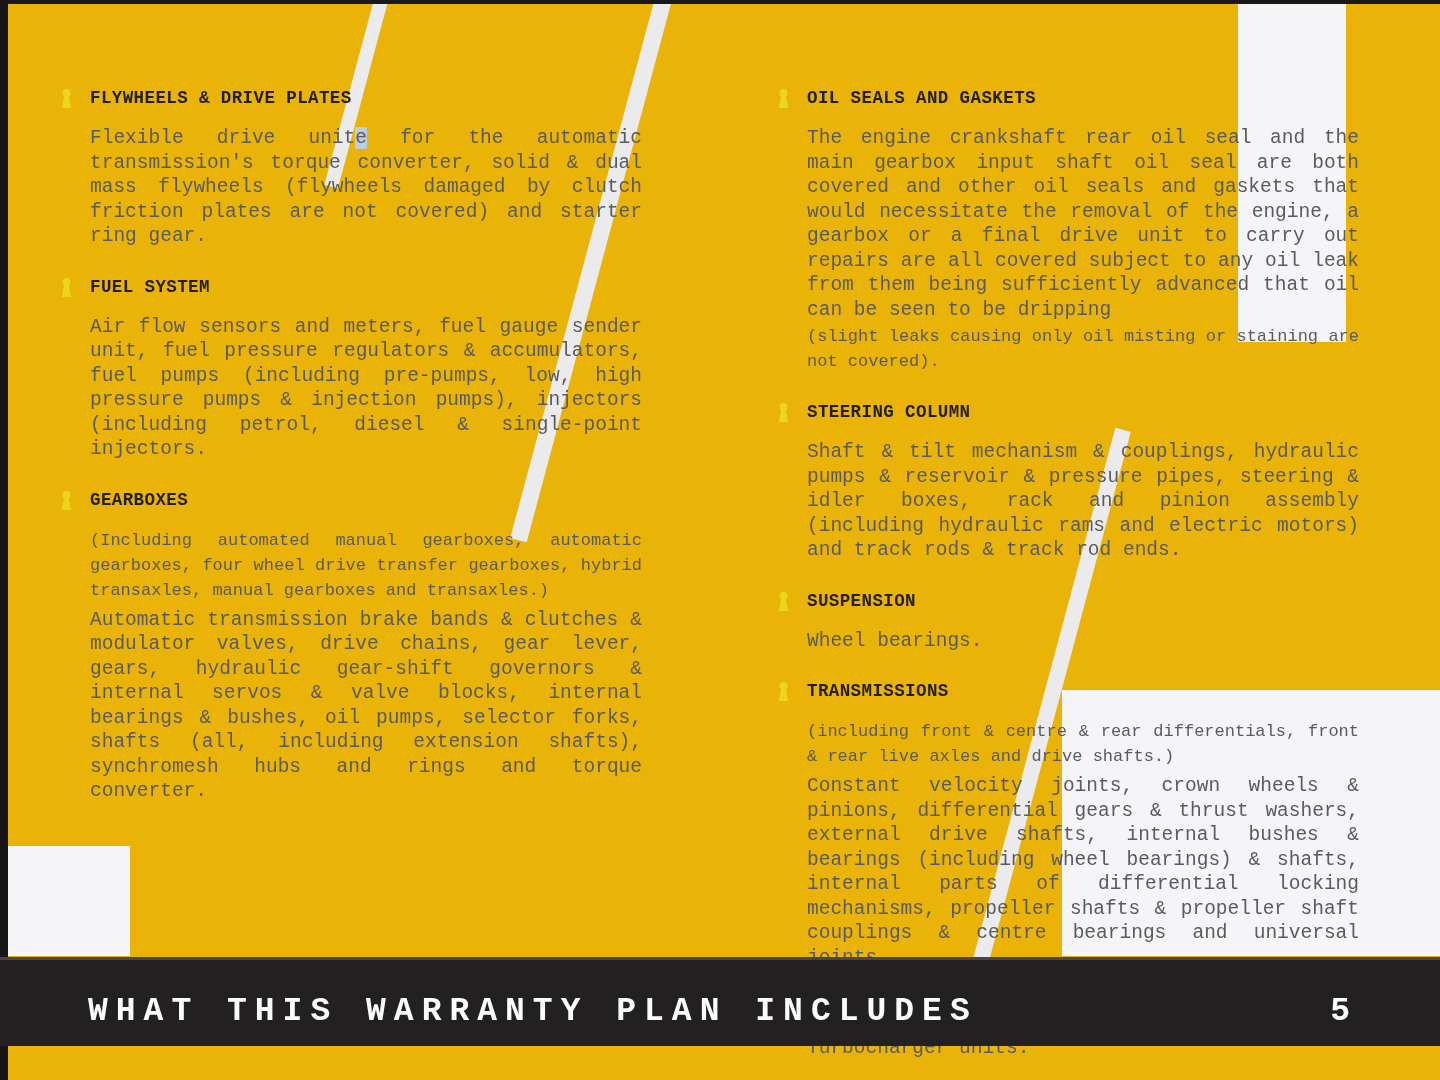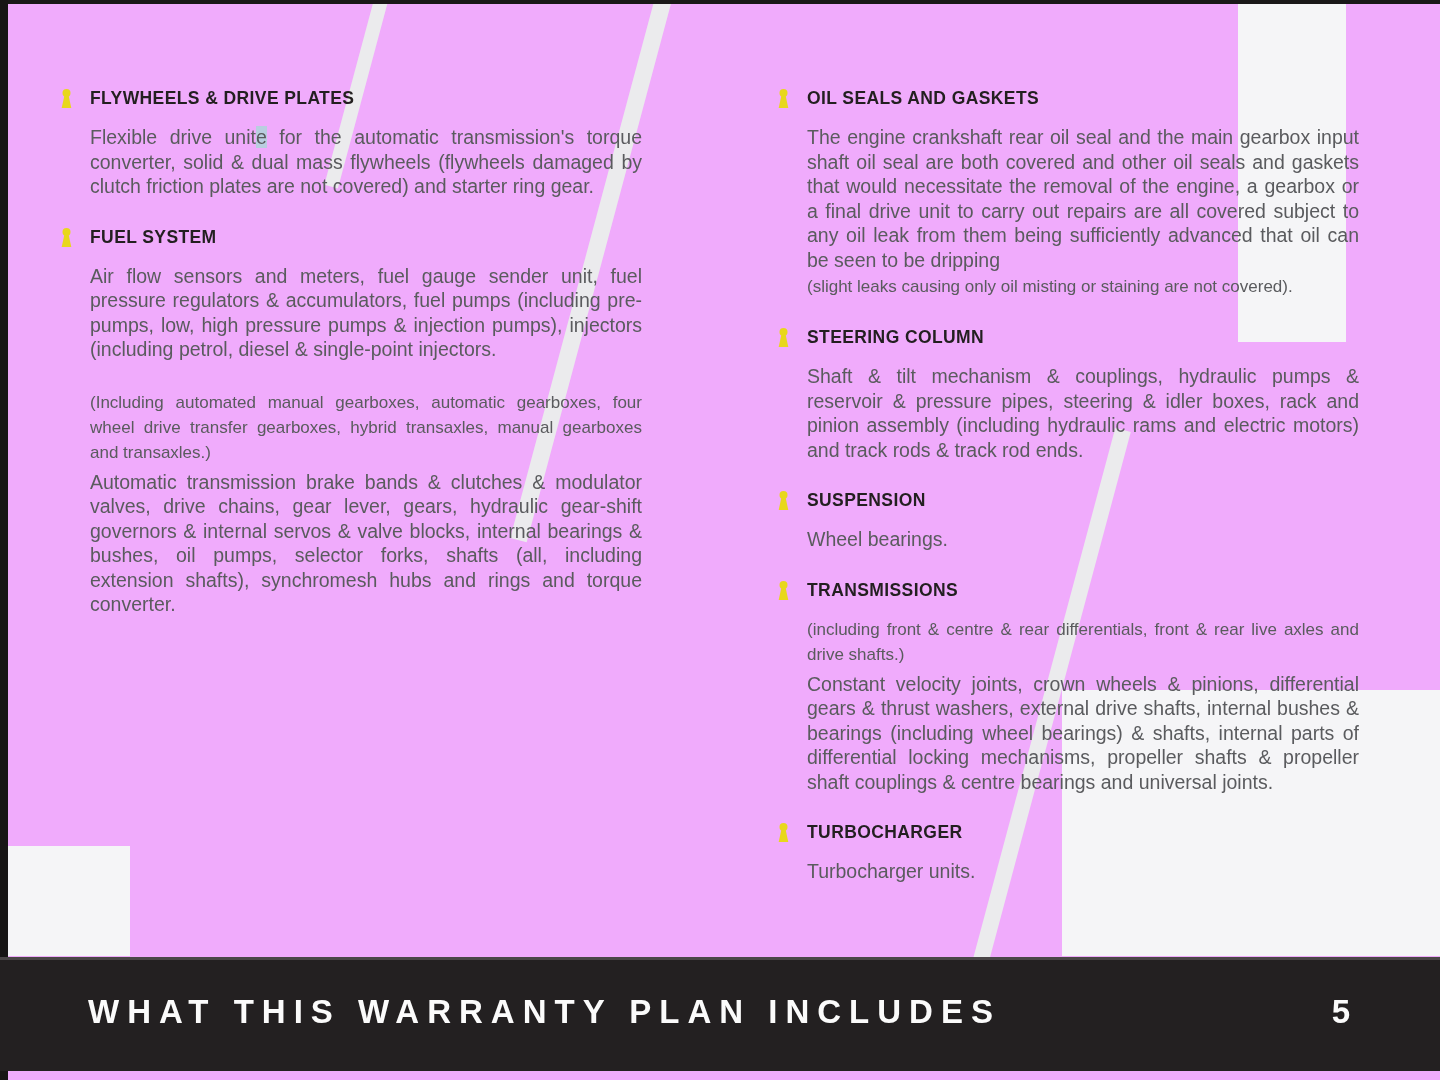--- a/index.html
+++ b/index.html
@@ -1,21 +1,21 @@
 <!DOCTYPE html>
 <html><head>
 <meta charset="utf-8">
 <style>
   * { margin:0; padding:0; box-sizing:border-box; }
   html,body { width:1440px; height:1080px; }
   body {
     font-family:"Liberation Sans","DejaVu Sans",sans-serif;
     background:#ffffff; position:relative; overflow:hidden;
   }
-  .page { position:absolute; inset:0; background:#f0abfc; }
+  .page { position:absolute; inset:0; background:#eab308;font-family:Liberation Mono, monospace; }
 
   
   .edge-top  { position:absolute; top:0; left:0; right:0; height:4px; background:#1a1818; z-index:5; }
   .edge-left { position:absolute; top:0; left:0; width:8px; bottom:0; background:#171515; z-index:5; }
 
   
   .wm { position:absolute; z-index:0; }
   .wm-stripe { background:#ebebed; }
   .wm-rect   { background:#f5f5f7; }
   .wm-a { left:585px; top:-30px; width:17px; height:580px; transform:rotate(15deg); }
@@ -37,21 +37,21 @@
     letter-spacing:0.4px; color:#231f20;
   }
   .body, .note { margin-left:30px; color:#5a5b5e; text-align:justify; }
   .body { font-size:19.5px; line-height:24.5px; }
   .note { font-size:17px; line-height:25px; }
   .note + .body, .body + .note { margin-top:5px; }
   .body + .note { margin-top:2px; }
   .hl { background:#b9cedf; }
 
   .footer {
-    position:absolute; left:0; right:0; top:957px; height:114px;
+    position:absolute; left:0; right:0; top:957px; height:89px;
     background:#232021; border-top:3px solid #4a4647; z-index:6;
   }
   .footer-title {
     position:absolute; left:88px; top:33px; color:#fbfbfb;
     font-size:33px; font-weight:700; letter-spacing:8px; white-space:nowrap;
   }
   .footer-page {
     position:absolute; right:90px; top:33px; color:#fbfbfb;
     font-size:33px; font-weight:700;
   }
@@ -93,20 +93,29 @@
               <circle cx="6.5" cy="4" r="4" fill="#e8d71c"></circle>
               <path d="M4.3 7 L8.7 7 L11.3 19 L1.7 19 Z" fill="#e8d71c"></path>
             </svg>
         </span>
         <h3>FUEL SYSTEM</h3>
       </div>
       <p class="body">Air flow sensors and meters, fuel gauge sender unit, fuel pressure regulators &amp; accumulators, fuel pumps (including pre-pumps, low, high pressure pumps &amp; injection pumps), injectors (including petrol, diesel &amp; single-point injectors.</p>
     </section>
 
     <section class="sec">
+      <div class="sec-head">
+        <span class="bullet">
+          <svg width="13" height="19" viewBox="0 0 13 19">
+              <circle cx="6.5" cy="4" r="4" fill="#e8d71c"></circle>
+              <path d="M4.3 7 L8.7 7 L11.3 19 L1.7 19 Z" fill="#e8d71c"></path>
+            </svg>
+        </span>
+        <h3>GEARBOXES</h3>
+      </div>
       <p class="note">(Including automated manual gearboxes, automatic gearboxes, four wheel drive transfer gearboxes, hybrid transaxles, manual gearboxes and transaxles.)</p>
       <p class="body">Automatic transmission brake bands &amp; clutches &amp; modulator valves, drive chains, gear lever, gears, hydraulic gear-shift governors &amp; internal servos &amp; valve blocks, internal bearings &amp; bushes, oil pumps, selector forks, shafts (all, including extension shafts), synchromesh hubs and rings and torque converter.</p>
     </section>
 
     <section class="sec">
     </section>
 
   </div>
 
   <div class="col col-right">

